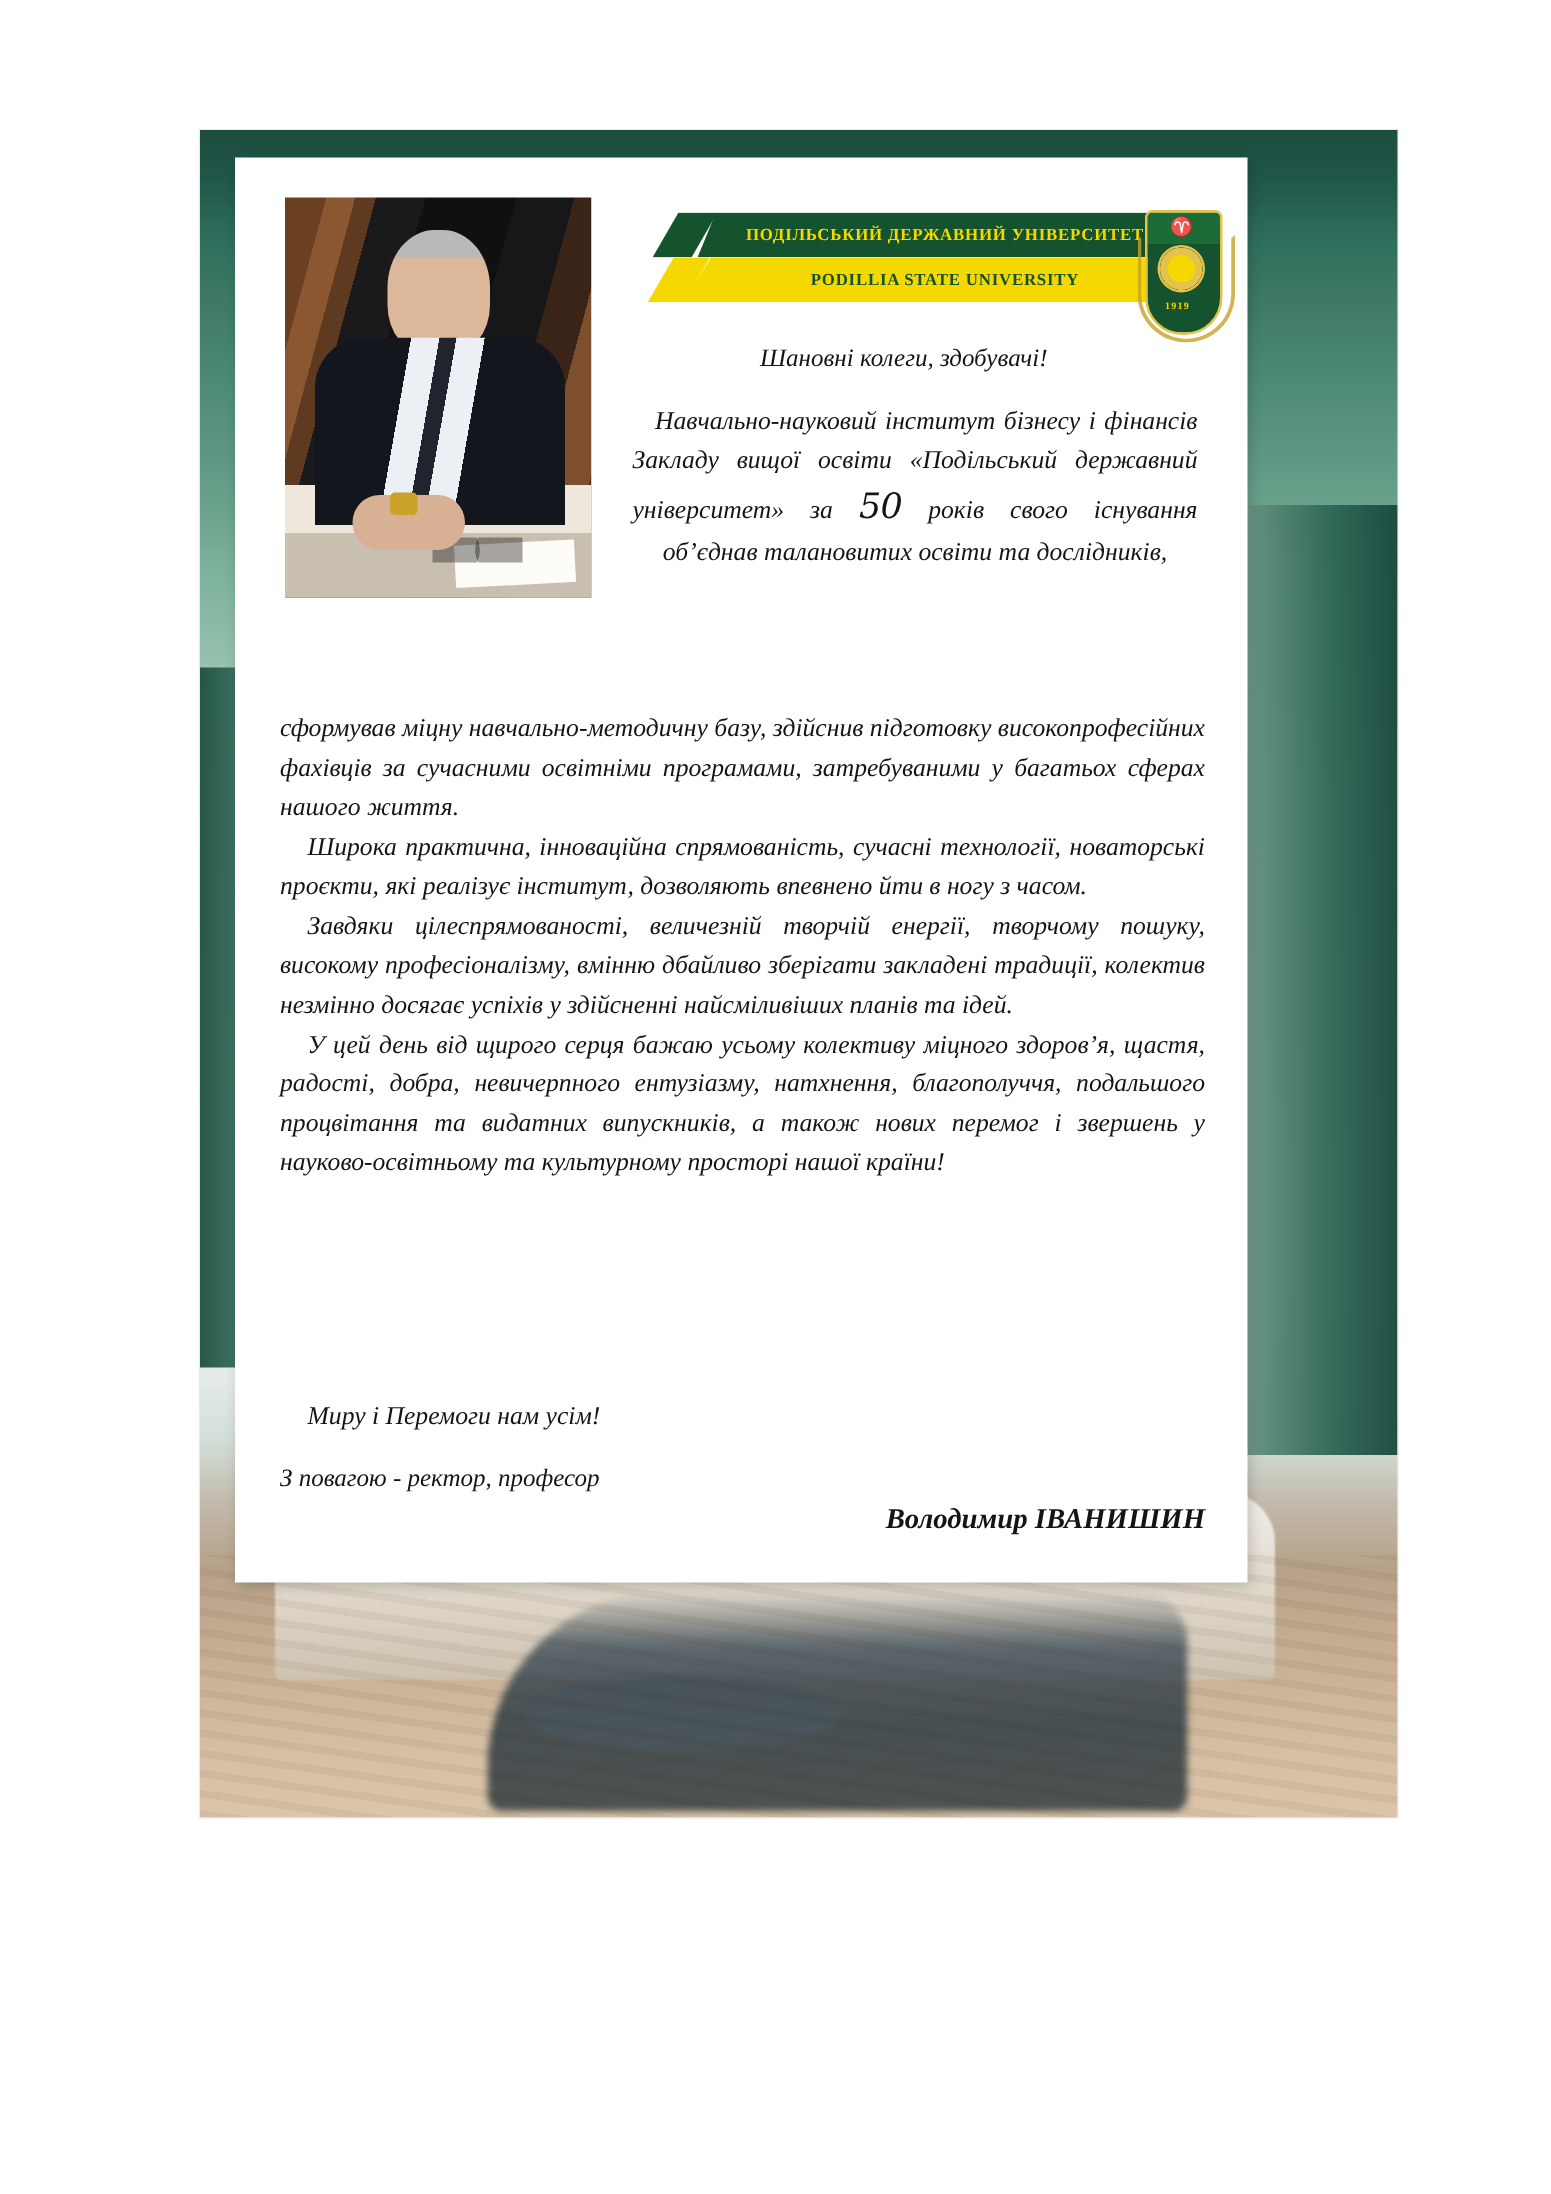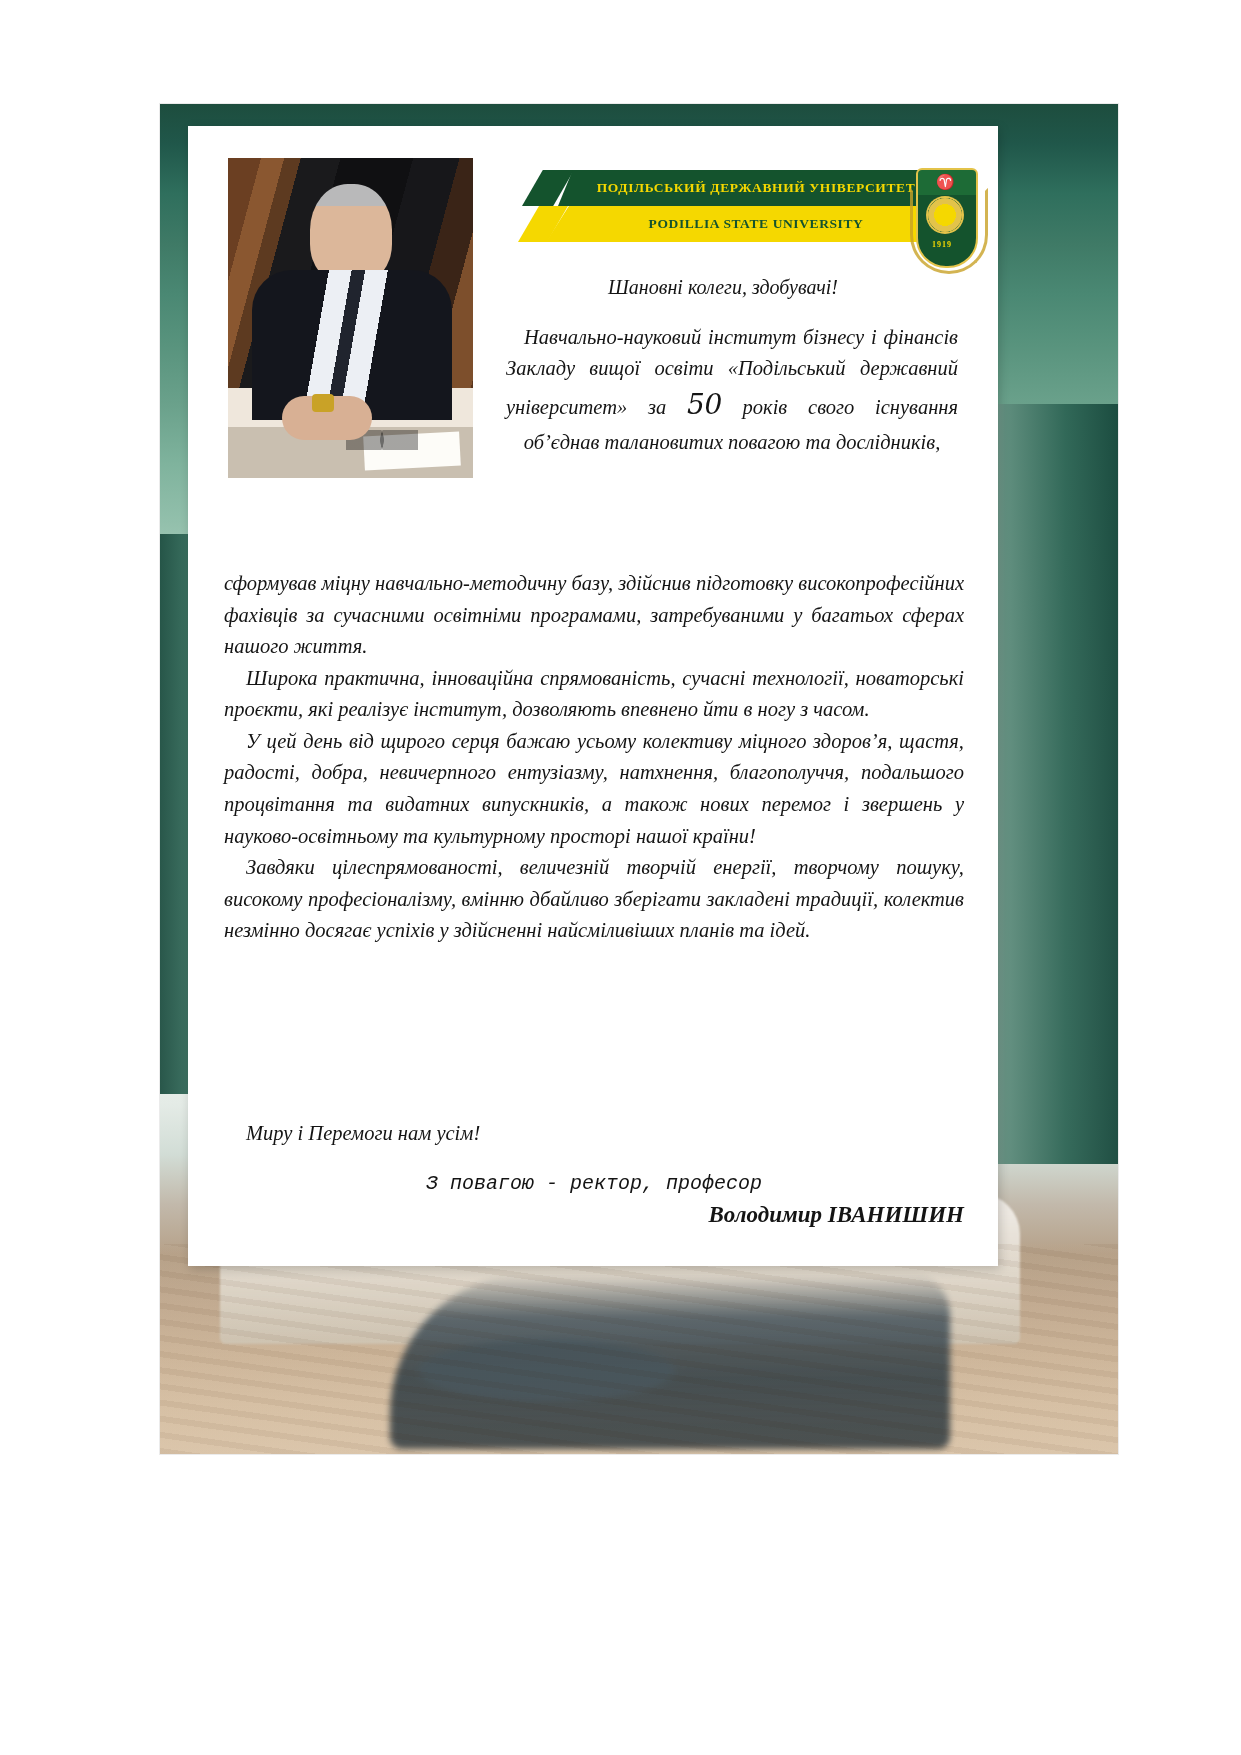--- a/index.html
+++ b/index.html
@@ -222,21 +222,21 @@
   }
   #main-paras p{margin:0 0 0 0;text-indent:22px;}
   #main-paras p.noindent{text-indent:0;margin-top:48px;}
 
   #peace-line{
     position:absolute;left:36px;top:996px;width:740px;
     font-size:20.5px;text-indent:22px;
   }
   #sign-line1{
     position:absolute;left:36px;top:1046px;width:740px;
-    font-size:20px;text-align:center;font-family:Liberation Mono, monospace;
+    font-size:20px;text-align:left;
   }
   #sign-line2{
     position:absolute;left:36px;top:1076px;width:740px;
     font-size:23px;text-align:right;font-weight:bold;
   }
 </style>
 </head>
 <body>
 
 <div id="poster">
@@ -271,28 +271,28 @@
         <div id="emblem-sun"></div>
         <div id="emblem-year">1919</div>
       </div>
     </div>
 
     <div id="letter-body">
 
       <div class="txt" id="greeting">Шановні колеги, здобувачі!</div>
 
       <div class="txt" id="intro-para">
-        <span>Навчально-науковий інститут бізнесу і фінансів Закладу вищої освіти «Подільський державний університет» за </span><span class="num50">50</span><span> років свого існування об’єднав талановитих повагою та дослідників,</span>
+        <span>Навчально-науковий інститут бізнесу і фінансів Закладу вищої освіти «Подільський державний університет» за </span><span class="num50">50</span><span> років свого існування об’єднав талановитих освіти та дослідників,</span>
       </div>
 
       <div class="txt" id="main-paras">
         <p class="noindent">сформував міцну навчально-методичну базу, здійснив підготовку високопрофесійних фахівців за сучасними освітніми програмами, затребуваними у багатьох сферах нашого життя.</p>
         <p>Широка практична, інноваційна спрямованість, сучасні технології, новаторські проєкти, які реалізує інститут, дозволяють впевнено йти в ногу з часом.</p>
+        <p>Завдяки цілеспрямованості, величезній творчій енергії, творчому пошуку, високому професіоналізму, вмінню дбайливо зберігати закладені традиції, колектив незмінно досягає успіхів у здійсненні найсміливіших планів та ідей.</p>
         <p>У цей день від щирого серця бажаю усьому колективу міцного здоров’я, щастя, радості, добра, невичерпного ентузіазму, натхнення, благополуччя, подальшого процвітання та видатних випускників, а також нових перемог і звершень у науково-освітньому та культурному просторі нашої країни!</p>
-        <p>Завдяки цілеспрямованості, величезній творчій енергії, творчому пошуку, високому професіоналізму, вмінню дбайливо зберігати закладені традиції, колектив незмінно досягає успіхів у здійсненні найсміливіших планів та ідей.</p>
       </div>
 
       <div class="txt" id="peace-line">Миру і Перемоги нам усім!</div>
 
       <div class="txt" id="sign-line1">З повагою - ректор, професор</div>
       <div class="txt" id="sign-line2">Володимир ІВАНИШИН</div>
     </div>
 
   </div>
 </div>

